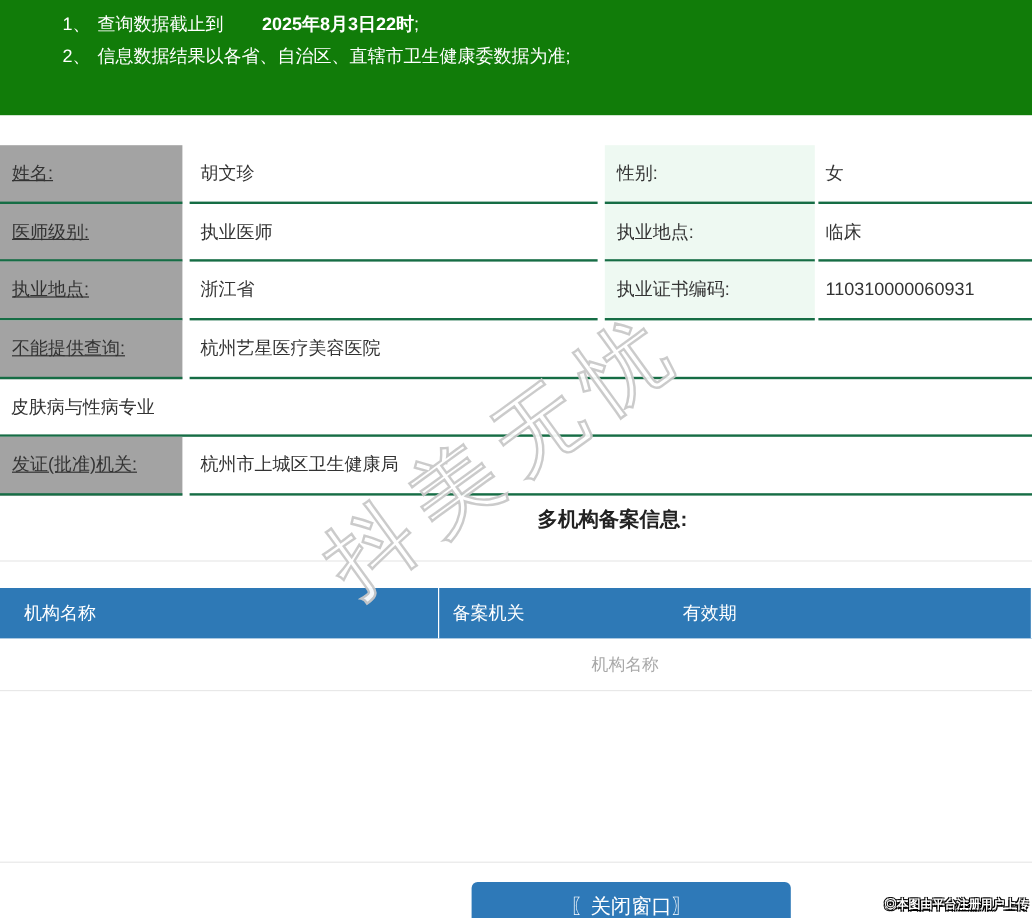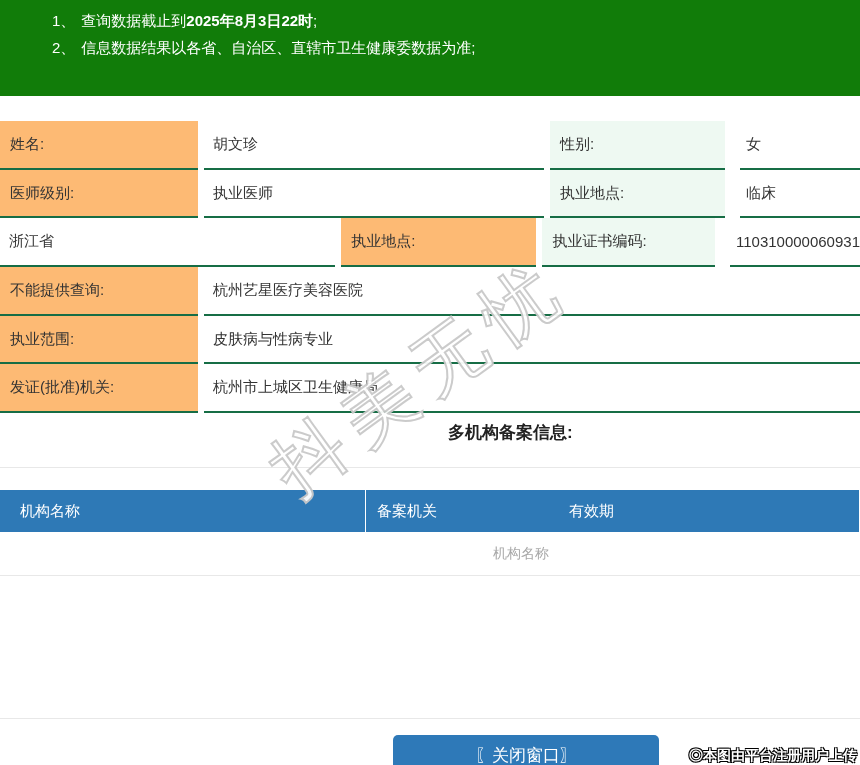--- a/index.html
+++ b/index.html
@@ -9,29 +9,29 @@
     font-family:"Liberation Sans", sans-serif; color:#333;
   }
 
   
   .banner {
     position:absolute; top:0; left:0; width:860px; height:96px;
     background:#117c09; color:#fff; font-size:15px;
     padding:7px 10px 0 52px; line-height:27px;
   }
   .banner .num { margin-right:6px; }
-  .banner b { font-weight:bold; }
+  .banner b { font-weight:bold;margin-left:32px; }
 
   
   .info-table { position:absolute; top:121px; left:0; width:860px; }
   .info-row { display:flex; height:48.7px; font-size:15px; }
   .cell { display:flex; align-items:center; border-bottom:2px solid #166d45; }
-  .cell-label { width:198px; background:#fdba74; padding-left:10px; margin-right:6px; }
+  .cell-label { width:152px; background:#a3a3a3; padding-left:10px; margin-right:6px;text-decoration:underline; }
   .cell-value1 { width:340px; padding-left:9px; margin-right:6px; }
-  .cell-label2 { width:175px; background:#eef9f2; padding-left:10px; margin-right:15px; }
+  .cell-label2 { width:175px; background:#eef9f2; padding-left:10px; margin-right:3px; }
   .cell-value2 { flex:1; padding-left:6px; }
   .cell-value-full { flex:1; padding-left:9px; }
 
   
   .section-title {
     position:absolute; top:405px; left:0; width:860px; height:54px;
     display:flex; align-items:center; padding-left:448px;
     font-size:17px; font-weight:bold; color:#222;
   }
 
@@ -66,21 +66,21 @@
   
   .center-watermark {
     position:absolute; left:420px; top:378px;
     transform:translate(-50%,-50%) rotate(-36deg);
     font-size:72px; letter-spacing:14px; white-space:nowrap;
     color:#fff; -webkit-text-stroke:2px #c9c9c9;
     opacity:.95; z-index:50; pointer-events:none;
   }
   .corner-watermark {
     position:absolute; right:3px; top:747px;
-    font-size:14px; font-weight:bold; color:#fff; white-space:nowrap;
+    font-size:10px; font-weight:bold; color:#fff; white-space:nowrap;
     text-shadow:-1px -1px 0 #000, 1px -1px 0 #000, -1px 1px 0 #000, 1px 1px 0 #000;
     z-index:51; pointer-events:none;
   }
 </style>
 </head>
 <body>
 
 <div class="banner">
   <div><span class="num">1、</span><span>查询数据截止到</span><b>2025年8月3日22时</b><span>;</span></div>
   <div><span class="num">2、</span><span>信息数据结果以各省、自治区、直辖市卫生健康委数据为准;</span><b></b><span></span></div>
@@ -96,33 +96,32 @@
   </div>
 
   <div class="info-row">
     <div class="cell cell-label">医师级别:</div>
     <div class="cell cell-value1">执业医师</div>
     <div class="cell cell-label2">执业地点:</div>
     <div class="cell cell-value2">临床</div>
   </div>
 
   <div class="info-row">
+    <div class="cell cell-label">执业地点:</div>
     <div class="cell cell-value1">浙江省</div>
-    <div class="cell cell-label">执业地点:</div>
     <div class="cell cell-label2">执业证书编码:</div>
     <div class="cell cell-value2">110310000060931</div>
   </div>
 
   <div class="info-row">
     <div class="cell cell-label">不能提供查询:</div>
     <div class="cell cell-value-full">杭州艺星医疗美容医院</div>
   </div>
 
   <div class="info-row">
-    <div class="cell cell-label">执业范围:</div>
     <div class="cell cell-value-full">皮肤病与性病专业</div>
   </div>
 
   <div class="info-row">
     <div class="cell cell-label">发证(批准)机关:</div>
     <div class="cell cell-value-full">杭州市上城区卫生健康局</div>
   </div>
 
 </div>
 

